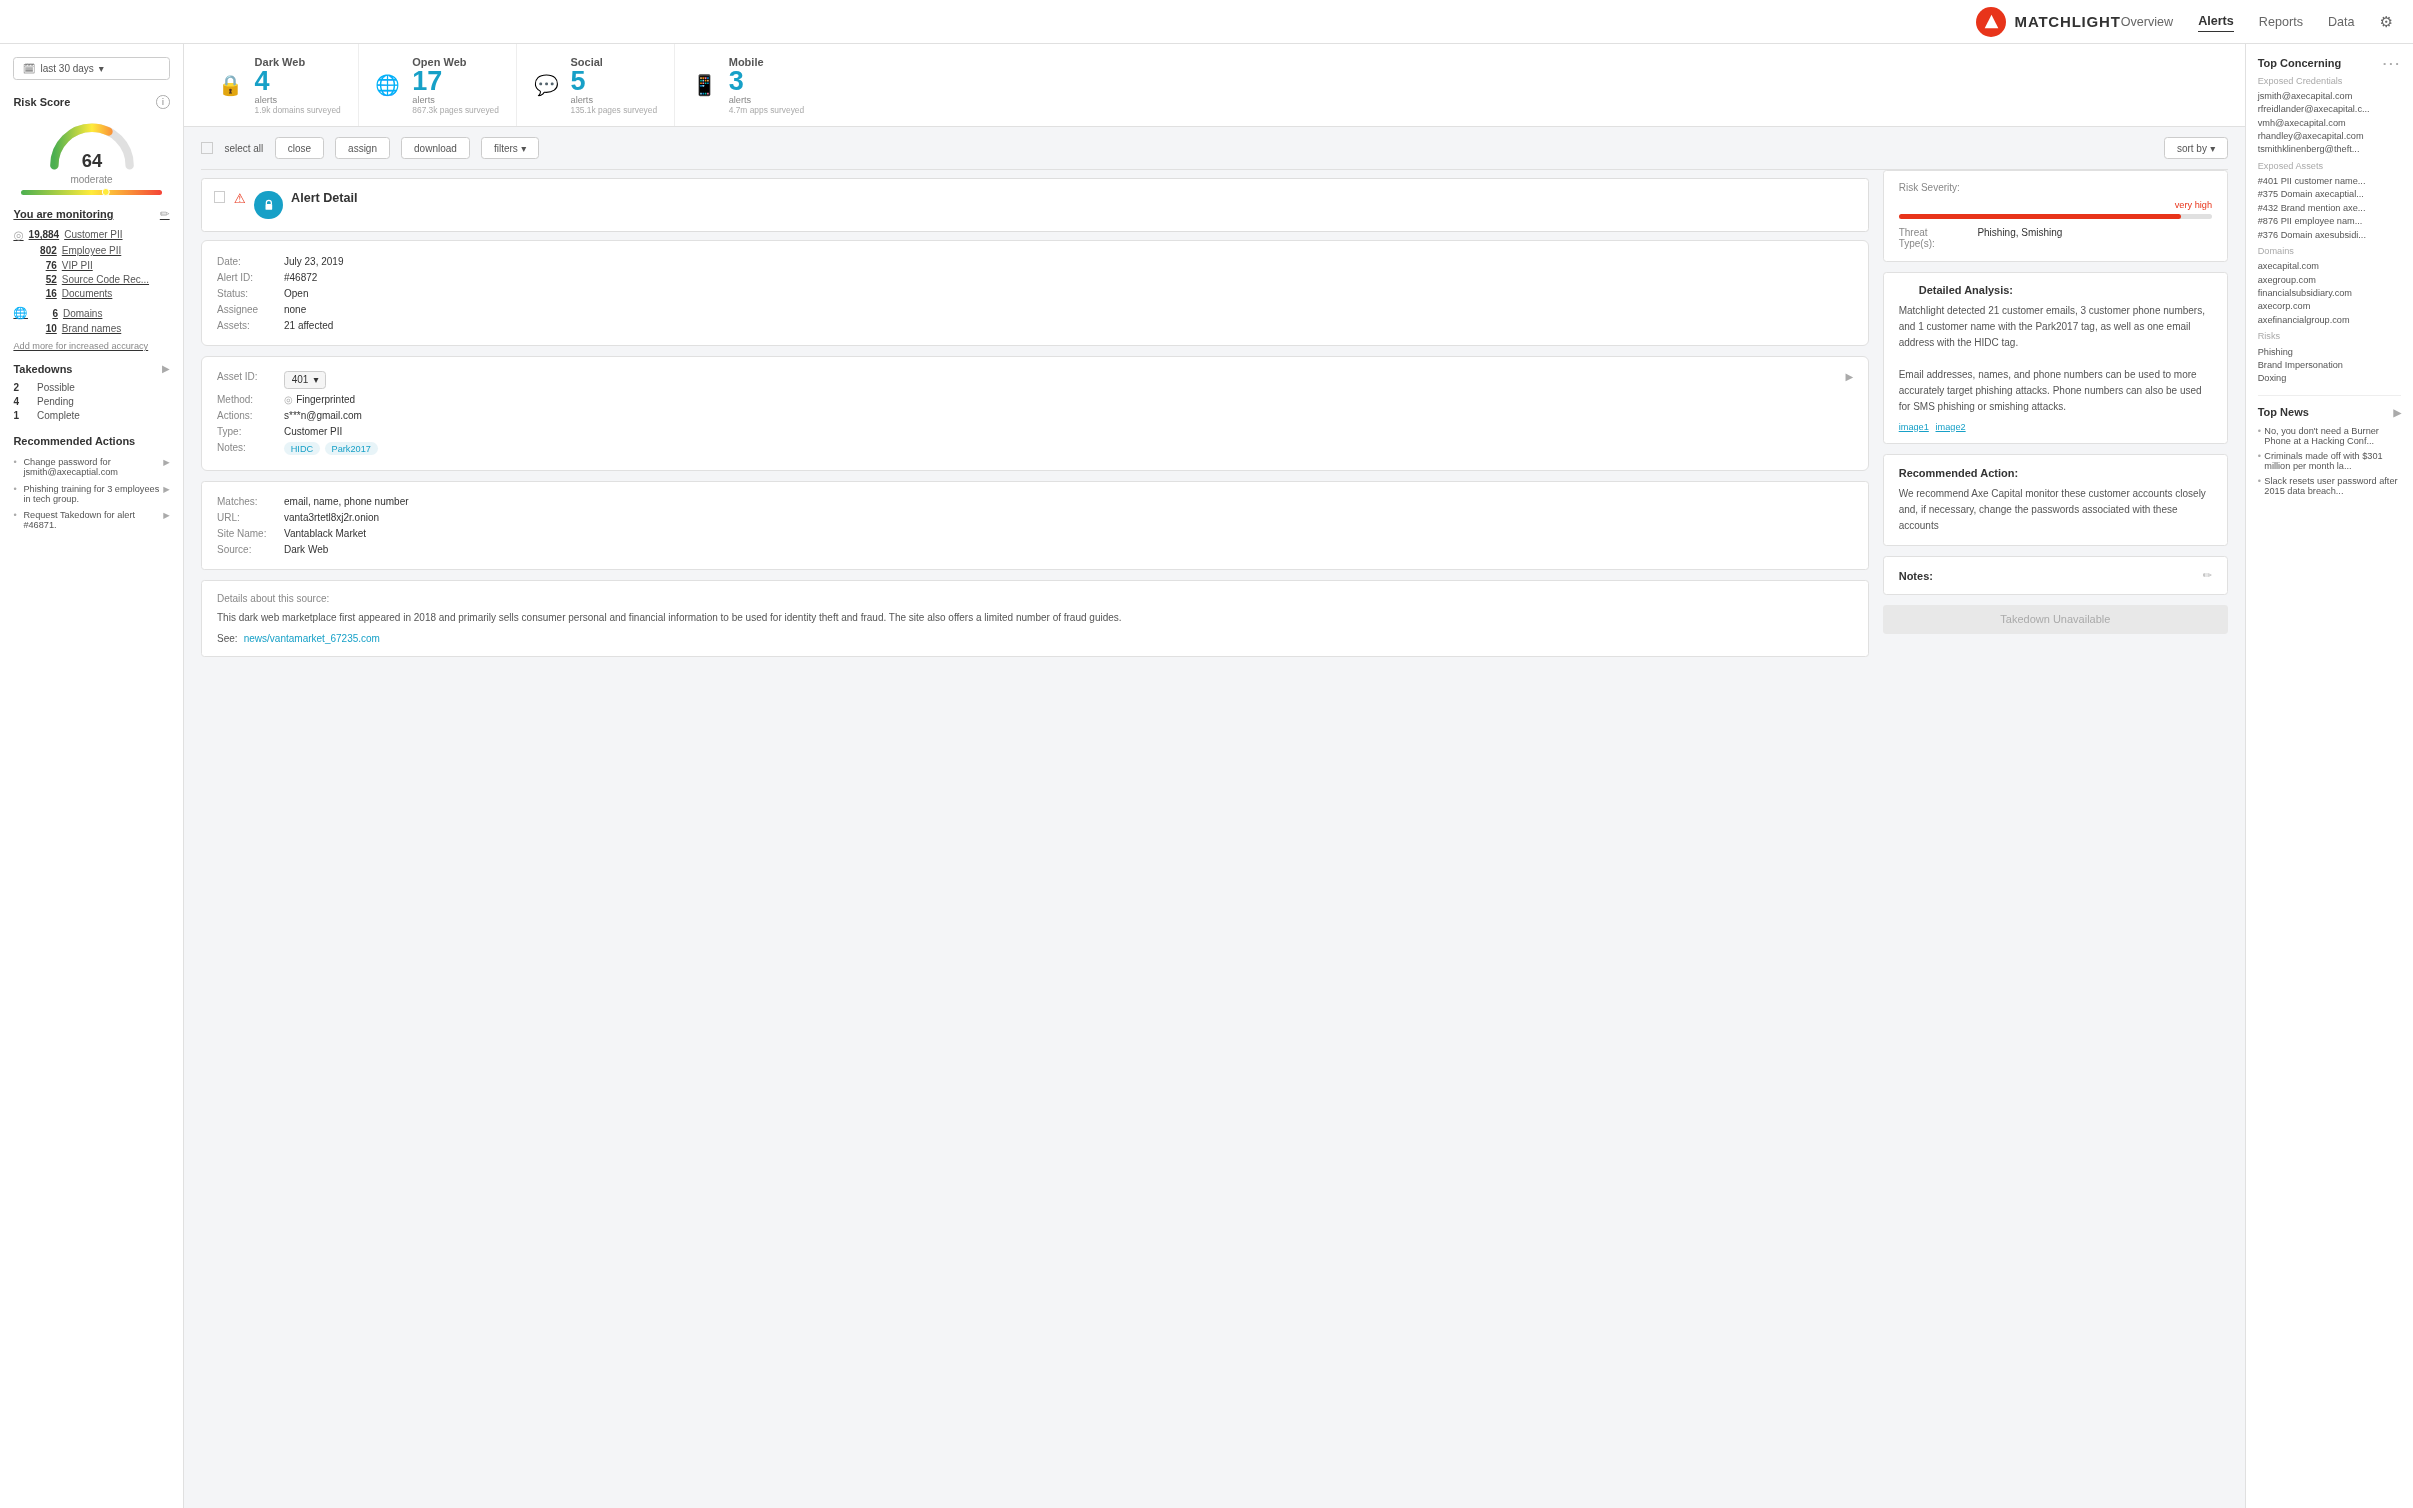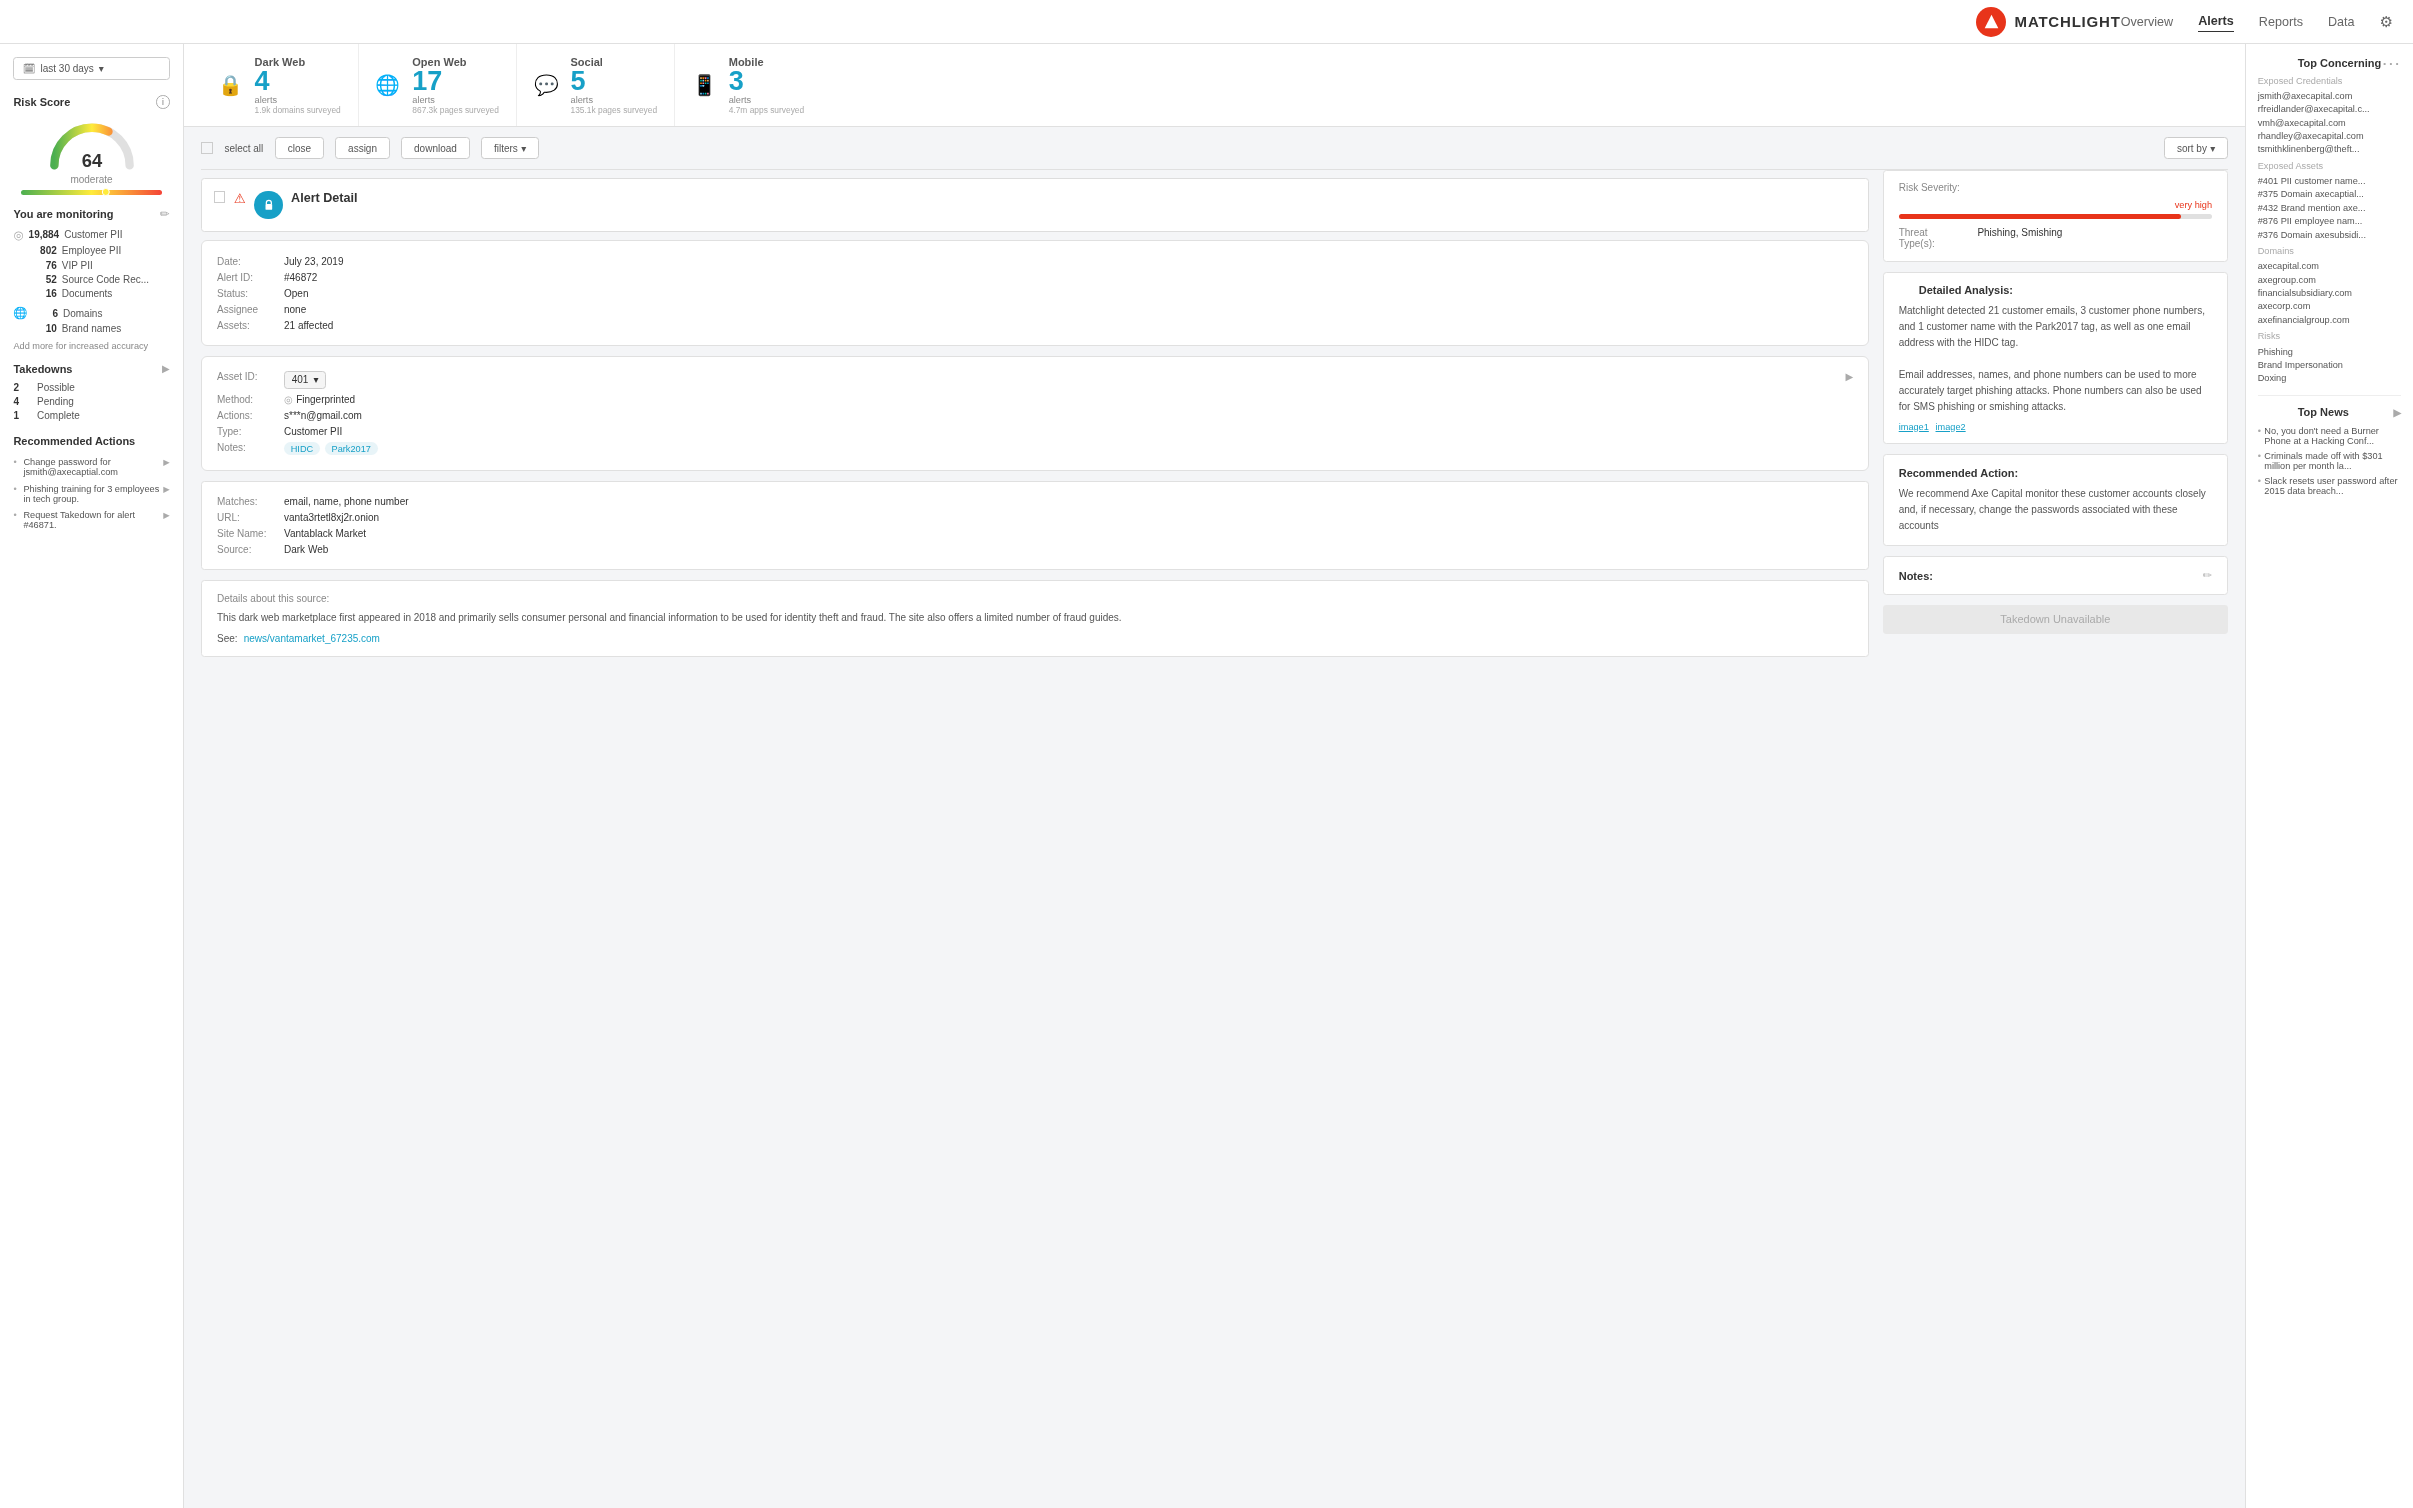--- a/index.html
+++ b/index.html
@@ -18,21 +18,21 @@
 
     
     .layout { display: flex; height: calc(100vh - 44px); overflow: hidden; }
 
     
     .sidebar { width: 184px; background: #fff; border-right: 0.8px solid #e0e0e0; display: flex; flex-direction: column; padding: 13.4px; overflow-y: auto; flex-shrink: 0; }
     .sidebar-date { display: flex; align-items: center; gap: 5px; border: 0.8px solid #ccc; border-radius: 3.4px; padding: 5px 8.4px; cursor: pointer; font-size: 10px; color: #555; margin-bottom: 15px; }
     .sidebar-section-title { font-size: 11px; font-weight: 700; color: #333; margin-bottom: 6.7px; display: flex; align-items: center; justify-content: space-between; }
     .risk-gauge-container { display: flex; flex-direction: column; align-items: center; margin-bottom: 11.7px; }
 
-    .monitoring-section { margin-bottom: 11.7px; }
+    .monitoring-section { margin-bottom: 11.7px; text-decoration: underline; }
     .monitoring-header { display: flex; align-items: center; justify-content: space-between; margin-bottom: 5px; }
     .monitoring-title { font-size: 11px; font-weight: 700; }
     .monitoring-row { display: flex; align-items: center; gap: 5px; padding: 1.7px 0; font-size: 10px; }
     .monitoring-count { font-weight: 700; min-width: 25px; text-align: right; }
     .monitoring-label { color: #555; }
     .monitoring-sub { padding-left: 18.4px; }
     .add-more { font-size: 9.2px; color: #888; margin-top: 5px; }
 
     .takedowns-section { margin-bottom: 11.7px; }
     .takedowns-header { display: flex; align-items: center; justify-content: space-between; margin-bottom: 5px; }
@@ -120,21 +120,21 @@
     .rec-action-body { font-size: 10px; color: #555; line-height: 1.6; }
 
     .notes-section { background: #fff; border: 0.8px solid #e0e0e0; border-radius: 3.4px; padding: 11.7px 15px; margin-bottom: 10px; display: flex; align-items: center; justify-content: space-between; }
     .notes-label { font-size: 11px; font-weight: 700; }
     .notes-edit { color: #aaa; cursor: pointer; }
 
     .takedown-btn { width: 100%; padding: 8.4px; background: #e8e8e8; color: #aaa; border: none; border-radius: 3.4px; font-size: 11px; cursor: not-allowed; margin-bottom: 10px; }
 
     
     .far-right-panel { width: 168px; background: #fff; border-left: 0.8px solid #e0e0e0; overflow-y: auto; padding: 11.7px; display: flex; flex-direction: column; gap: 10px; flex-shrink: 0; }
-    .panel-section-title { font-size: 11px; font-weight: 700; color: #333; display: flex; align-items: center; justify-content: space-between; margin-bottom: 5px; margin-left: 40px; }
+    .panel-section-title { font-size: 11px; font-weight: 700; color: #333; display: flex; align-items: center; justify-content: space-between; margin-bottom: 5px; }
     .panel-sub-title { font-size: 9.2px; color: #aaa; margin-bottom: 3.4px; margin-top: 5px; }
     .panel-item { font-size: 9.2px; color: #555; padding: 1.7px 0; }
     .panel-dots { color: #aaa; font-size: 13.4px; cursor: pointer; letter-spacing: 1.7px; }
     .news-item { font-size: 9.2px; color: #555; padding: 2.5px 0; display: flex; align-items: flex-start; gap: 3.4px; }
     .news-dot { color: #aaa; flex-shrink: 0; }
     .panel-arrow { color: #aaa; font-size: 10px; }
 
     
     .info-icon { width: 13.4px; height: 13.4px; border-radius: 50%; border: 0.8px solid #aaa; display: inline-flex; align-items: center; justify-content: center; font-size: 8.4px; color: #aaa; cursor: pointer; }
     .edit-icon { color: #aaa; cursor: pointer; font-size: 11.7px; }

